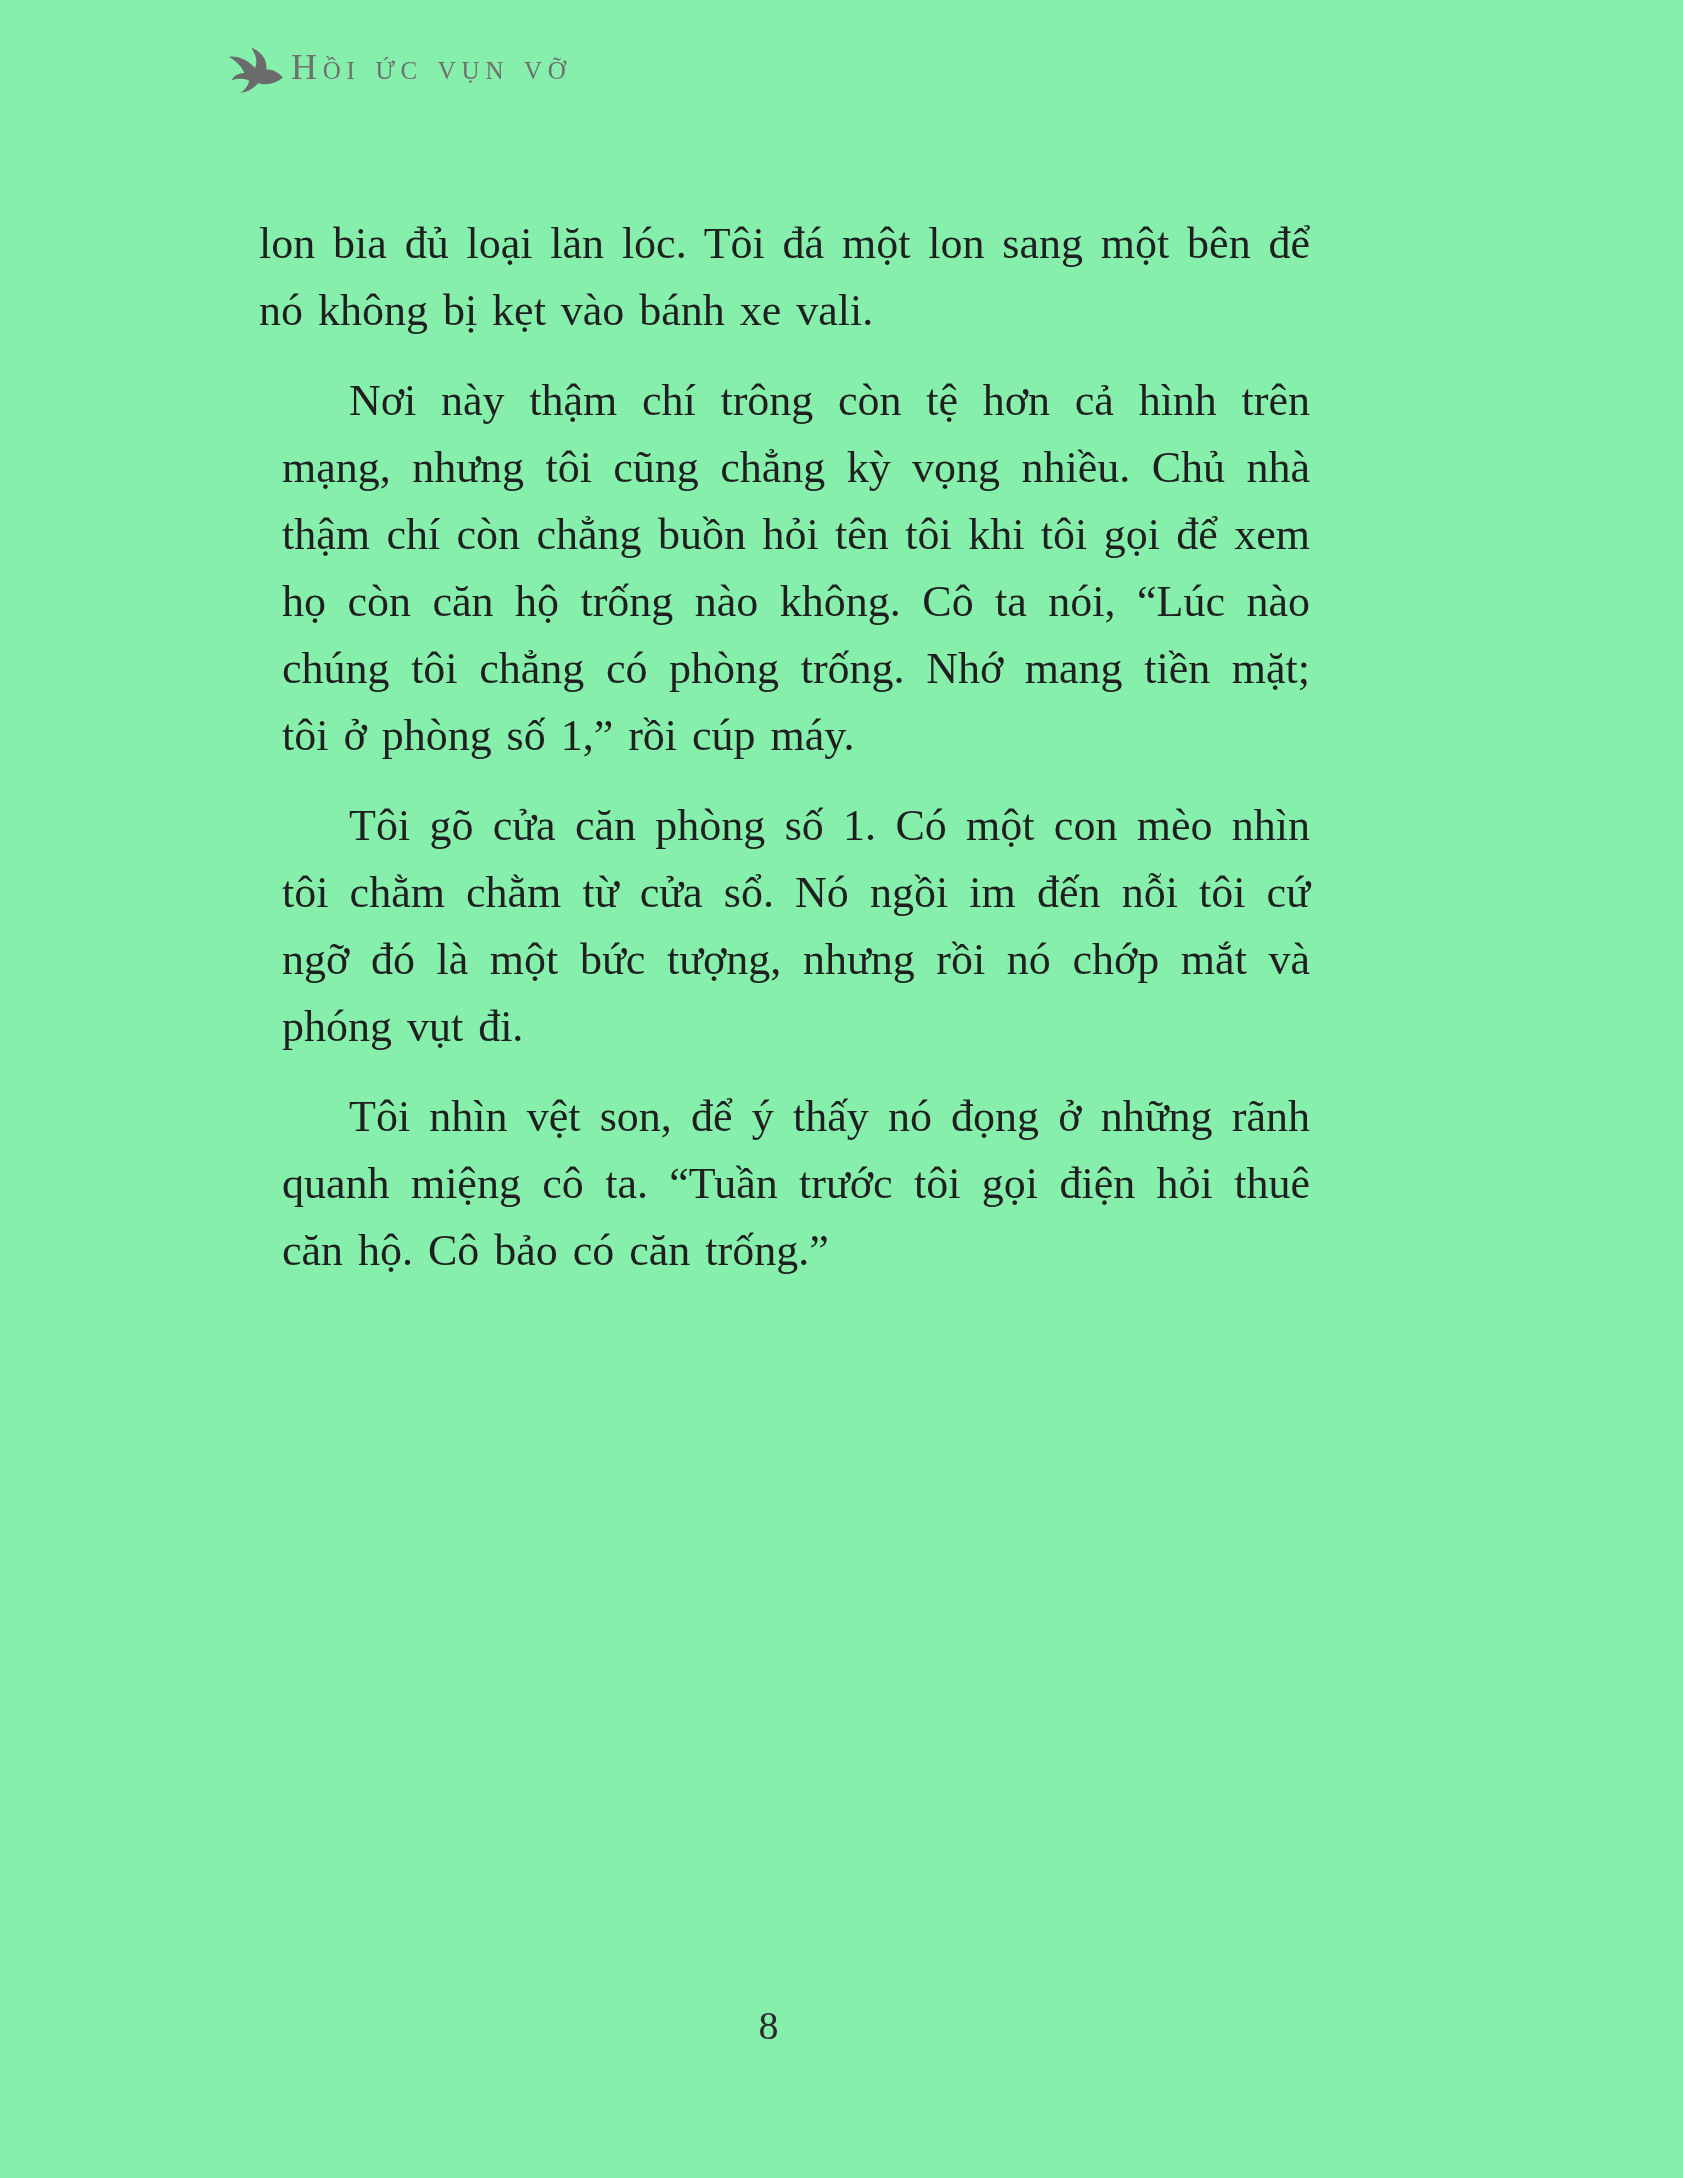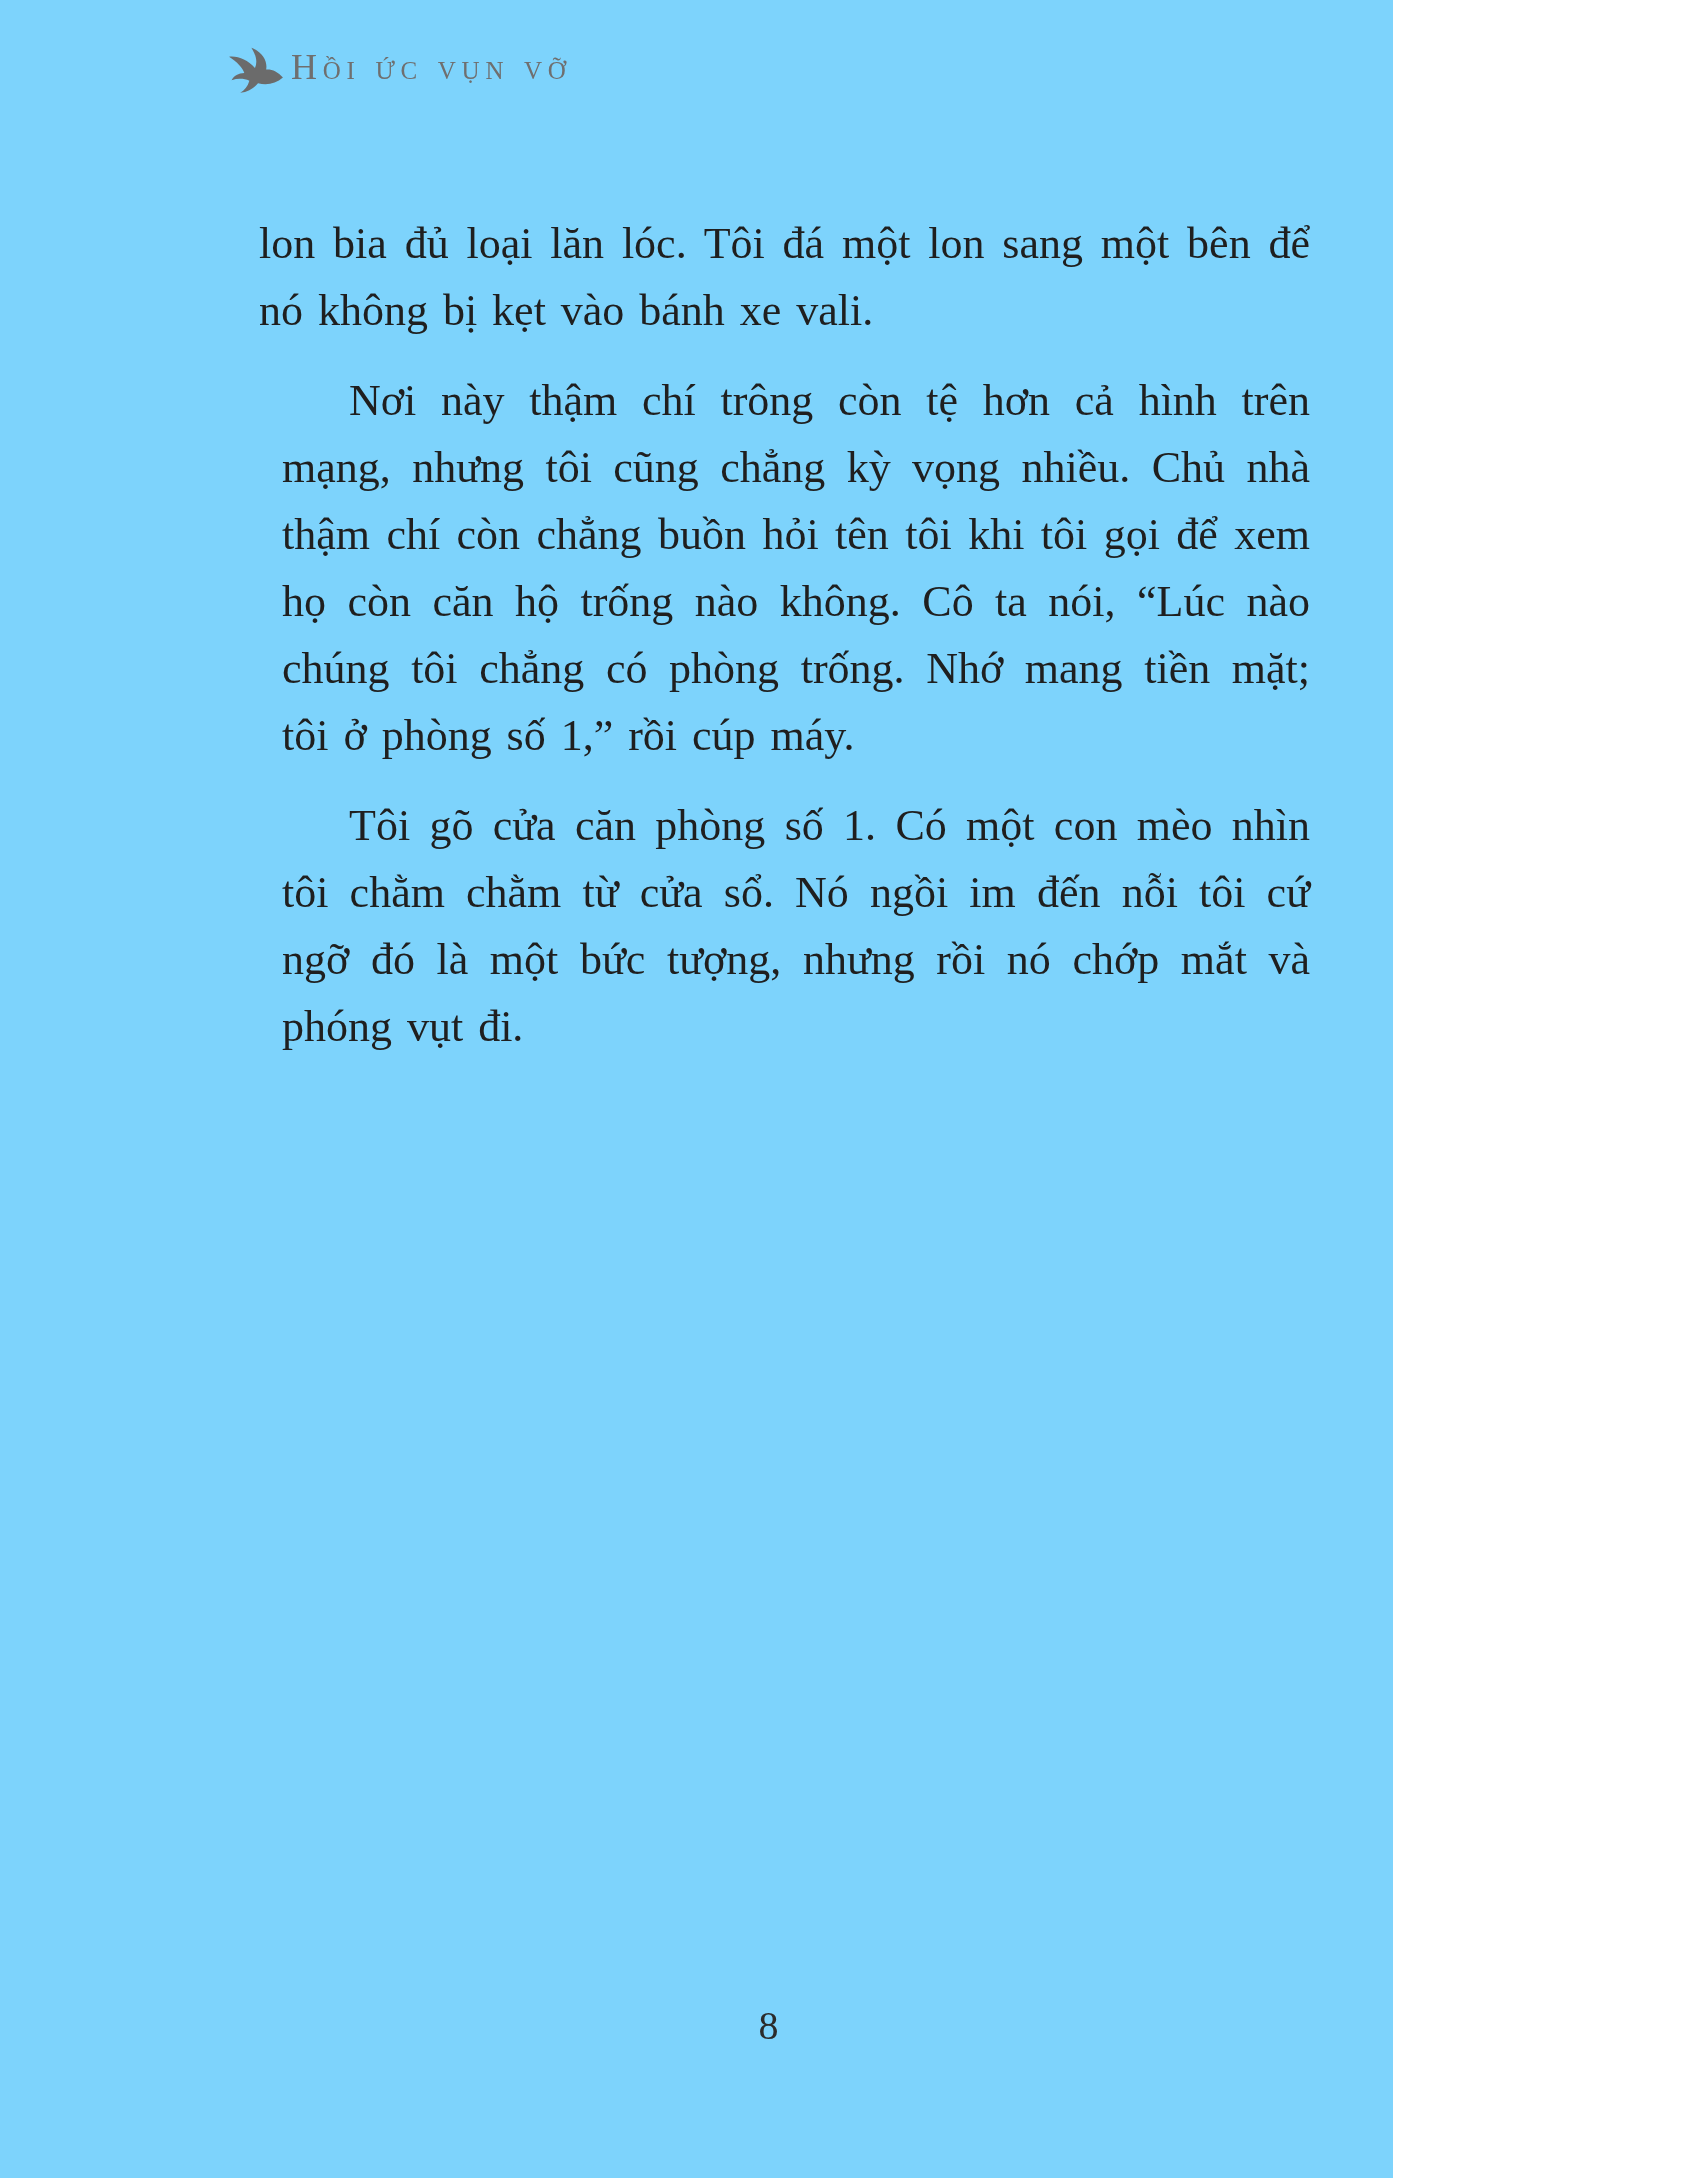--- a/index.html
+++ b/index.html
@@ -2,23 +2,23 @@
 <html><head>
 <meta charset="utf-8">
 <style>
   html, body {
     margin: 0;
     padding: 0;
     background: #ffffff;
   }
   .page {
     position: relative;
-    width: 1393px;
+    width: 1683px;
     height: 2178px;
-    background: #7dd3fc;
+    background: #86efac;
     overflow: hidden;
     font-family: "Liberation Serif", serif;
   }
   .running-header {
     position: absolute;
     left: 226px;
     top: 42px;
     display: flex;
     align-items: flex-end;
   }
@@ -93,18 +93,19 @@
           C80,80 98,76 112,64 Z"></path>
       </svg>
     </span>
     <span class="header-title">Hồi ức vụn vỡ</span>
   </div>
 
   <div class="content">
     <p class="no-indent">lon bia đủ loại lăn lóc. Tôi đá một lon sang một bên để nó không bị kẹt vào bánh xe vali.</p>
     <p>Nơi này thậm chí trông còn tệ hơn cả hình trên mạng, nhưng tôi cũng chẳng kỳ vọng nhiều. Chủ nhà thậm chí còn chẳng buồn hỏi tên tôi khi tôi gọi để xem họ còn căn hộ trống nào không. Cô ta nói, “Lúc nào chúng tôi chẳng có phòng trống. Nhớ mang tiền mặt; tôi ở phòng số 1,” rồi cúp máy.</p>
     <p>Tôi gõ cửa căn phòng số 1. Có một con mèo nhìn tôi chằm chằm từ cửa sổ. Nó ngồi im đến nỗi tôi cứ ngỡ đó là một bức tượng, nhưng rồi nó chớp mắt và phóng vụt đi.</p>
+    <p>Tôi nhìn vệt son, để ý thấy nó đọng ở những rãnh quanh miệng cô ta. “Tuần trước tôi gọi điện hỏi thuê căn hộ. Cô bảo có căn trống.”</p>
   </div>
 
   <div class="page-number">8</div>
 
 </div>
 
 
 </body></html>

